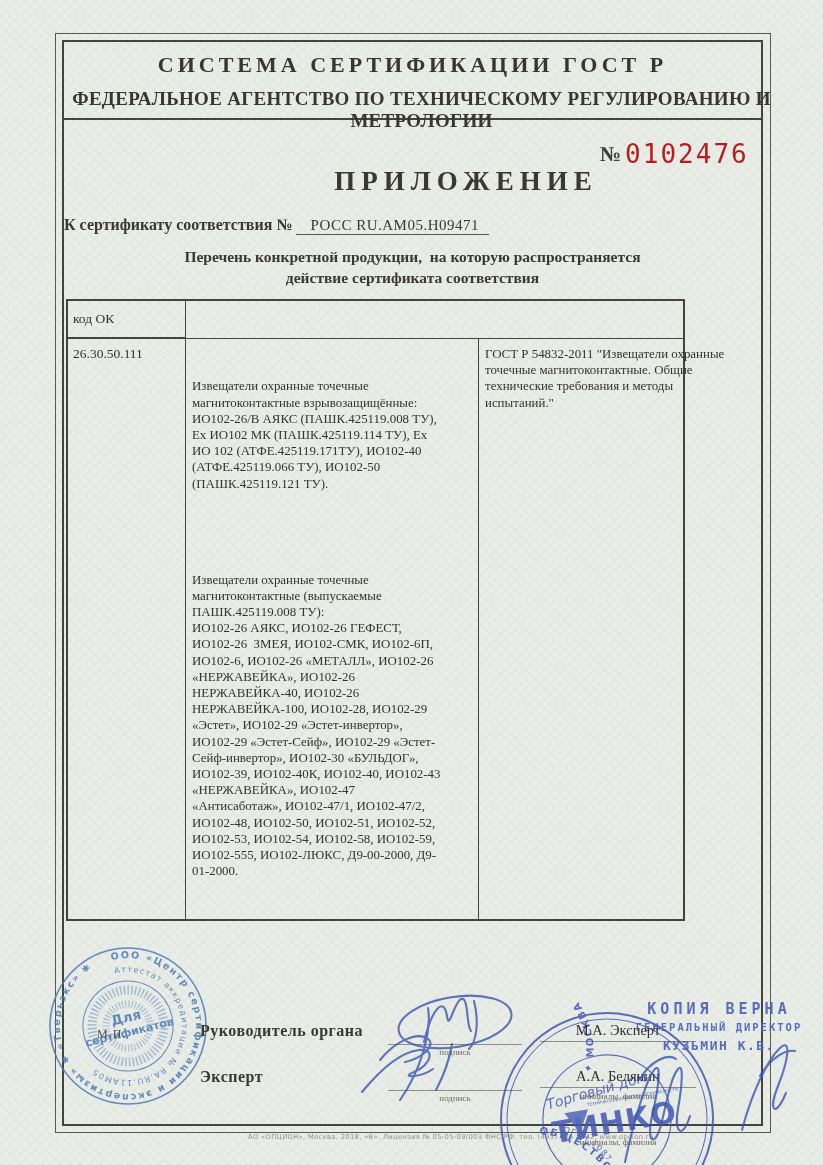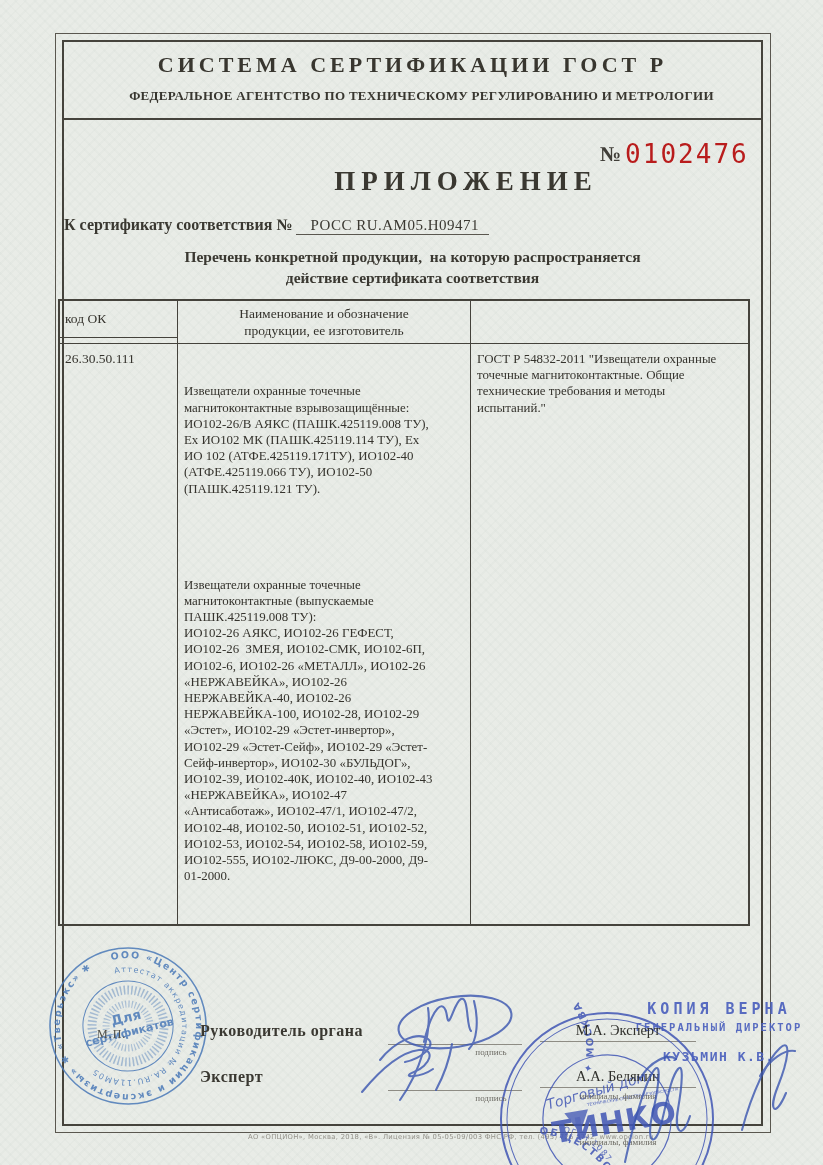--- a/index.html
+++ b/index.html
@@ -12,64 +12,64 @@
     background-image:
       repeating-linear-gradient(45deg, rgba(175,192,183,.07) 0 2px, transparent 2px 7px),
       repeating-linear-gradient(-45deg, rgba(175,192,183,.07) 0 2px, transparent 2px 7px);
   }
   .abs { position:absolute; }
   .frame-outer { left:55px; top:33px; width:716px; height:1100px; border:1.3px solid #5a574f; }
   .frame-inner { left:62px; top:40px; width:701px; height:1086px; border:2px solid #45433c; }
   .hdr1 { left:64px; top:52px; width:697px; text-align:center; font-weight:bold;
           font-size:22px; letter-spacing:4px; color:#38362f; z-index:3;}
   .hdr2 { left:64px; top:88px; width:715px; text-align:center; font-weight:bold;
-          font-size:13px; letter-spacing:.3px; color:#38362f; z-index:3;}
+          font-size:19px; letter-spacing:.3px; color:#38362f; z-index:3;}
   .hdr-sep { left:64px; top:118px; width:697px; height:0; border-top:2px solid #45433c; }
   .blank-no { left:600px; top:139px; width:170px; white-space:nowrap; z-index:3;}
   .blank-no .no-sign { font-size:21px; font-weight:bold; color:#403e38; }
   .blank-no .no-digits { font-family:"DejaVu Sans Mono", monospace; font-size:26px;
           color:#b91c1c; letter-spacing:2px; vertical-align:-2px;}
   .doc-title { left:64px; top:166px; width:804px; text-align:center; font-weight:bold;
           font-size:27px; letter-spacing:6px; color:#3a3831; z-index:3;}
   .cert-line { left:64px; top:216px; width:697px; text-align:left; font-size:16px;
           font-weight:bold; color:#3a3831; z-index:3;}
   .cert-line .cert-no { font-size:15px; font-weight:normal; border-bottom:1px solid #5a574f;
           padding:0 10px 1px 14px; margin-left:4px; letter-spacing:.5px;}
   .subtitle { left:64px; top:246px; width:697px; text-align:center; font-size:15.5px;
           font-weight:bold; line-height:21px; white-space:pre-wrap; color:#3a3831; z-index:3;}
   
-  .tbl { left:58px; top:299px; width:692px; border:2px solid #45433c; z-index:3; background:transparent;}
+  .tbl { left:66px; top:299px; width:619px; border:2px solid #45433c; z-index:3; background:transparent;}
   .tbl-hrow { display:grid; grid-template-columns:118px 293px 281px; border-bottom:1.6px solid #45433c; }
   .tbl-brow { display:grid; grid-template-columns:118px 293px 281px; min-height:454px; }
   .c-border { border-right:1.6px solid #45433c; }
   .h-c1 { display:flex; flex-direction:column; }
   .h-c1 > div { height:37px; display:flex; align-items:center; padding-left:5px; font-size:13.5px; }
   .h-c1 > div:first-child { border-bottom:1.4px solid #45433c; }
   .h-cc { display:flex; align-items:center; justify-content:center; text-align:center;
           font-size:13.5px; line-height:17px; white-space:pre-line; padding:4px;}
   .b-cell { padding:7px 6px; font-size:12.9px; line-height:16.2px; white-space:pre-wrap; }
   .b-code { padding:7px 4px 0 5px; font-size:13.5px; }
   .gap { height:15px; }
   
   .role { font-size:16px; font-weight:bold; letter-spacing:.5px; color:#3a3831; z-index:5;}
   .sigline { width:134px; border-bottom:1px solid #8e8c84; z-index:3;}
-  .sigcap { width:134px; text-align:center; font-size:9px; color:#6b6962; z-index:5;margin-left:36px;}
+  .sigcap { width:134px; text-align:center; font-size:9px; color:#6b6962; z-index:5;}
   .nameline { width:156px; border-bottom:1px solid #8e8c84; z-index:3;}
   .namecap { width:156px; text-align:center; font-size:9px; color:#6b6962; z-index:5;margin-top:47px;}
   .name { width:180px; text-align:center; font-size:14.5px; color:#30302c; z-index:5;}
   .mp { font-size:12px; color:#504e47; z-index:5; letter-spacing:1px;}
   .imprint { left:248px; top:1133px; width:430px; font-family:"DejaVu Sans", sans-serif;
           font-size:6.8px; color:#94928a; letter-spacing:.3px; z-index:3;}
   
   .stamp { z-index:4; pointer-events:none; }
   .copy-stamp { left:618px; top:1000px; width:202px; text-align:center; z-index:4;
           font-family:"DejaVu Sans Mono", monospace; font-weight:bold; color:#4c61be; opacity:.92;}
   .copy-l1 { font-size:15px; letter-spacing:4px; }
   .copy-l2 { font-size:10.5px; letter-spacing:2px; margin-top:3px; }
-  .copy-l3 { font-size:13px; letter-spacing:1.5px; margin-top:16px; }
+  .copy-l3 { font-size:13px; letter-spacing:1.5px; margin-top:5px; }
   svg text { font-family:"DejaVu Sans", sans-serif; }
 </style>
 </head>
 <body>
 
 <div class="abs frame-outer"></div>
 <div class="abs frame-inner"></div>
 
 <div class="abs hdr1">СИСТЕМА СЕРТИФИКАЦИИ ГОСТ Р</div>
 <div class="abs hdr2">ФЕДЕРАЛЬНОЕ АГЕНТСТВО ПО ТЕХНИЧЕСКОМУ РЕГУЛИРОВАНИЮ И МЕТРОЛОГИИ</div>
@@ -85,22 +85,20 @@
   <span>К сертификату соответствия №</span><span class="cert-no">РОСС RU.AM05.H09471</span>
 </div>
 <div class="abs subtitle">Перечень конкретной продукции,  на которую распространяется
 действие сертификата соответствия</div>
 
 <div class="abs tbl">
   <div class="tbl-hrow">
     <div class="h-c1 c-border">
       <div>код ОК</div>
     </div>
-    <div class="h-cc c-border">Наименование и обозначение
-продукции, ее изготовитель</div>
   </div>
   <div class="tbl-brow">
     <div class="b-code c-border">26.30.50.111</div>
     <div class="b-cell c-border">
       <div>Извещатели охранные точечные
 магнитоконтактные взрывозащищённые:
 ИО102-26/В АЯКС (ПАШК.425119.008 ТУ),
 Ex ИО102 МК (ПАШК.425119.114 ТУ), Ex
 ИО 102 (АТФЕ.425119.171ТУ), ИО102-40
 (АТФЕ.425119.066 ТУ), ИО102-50

